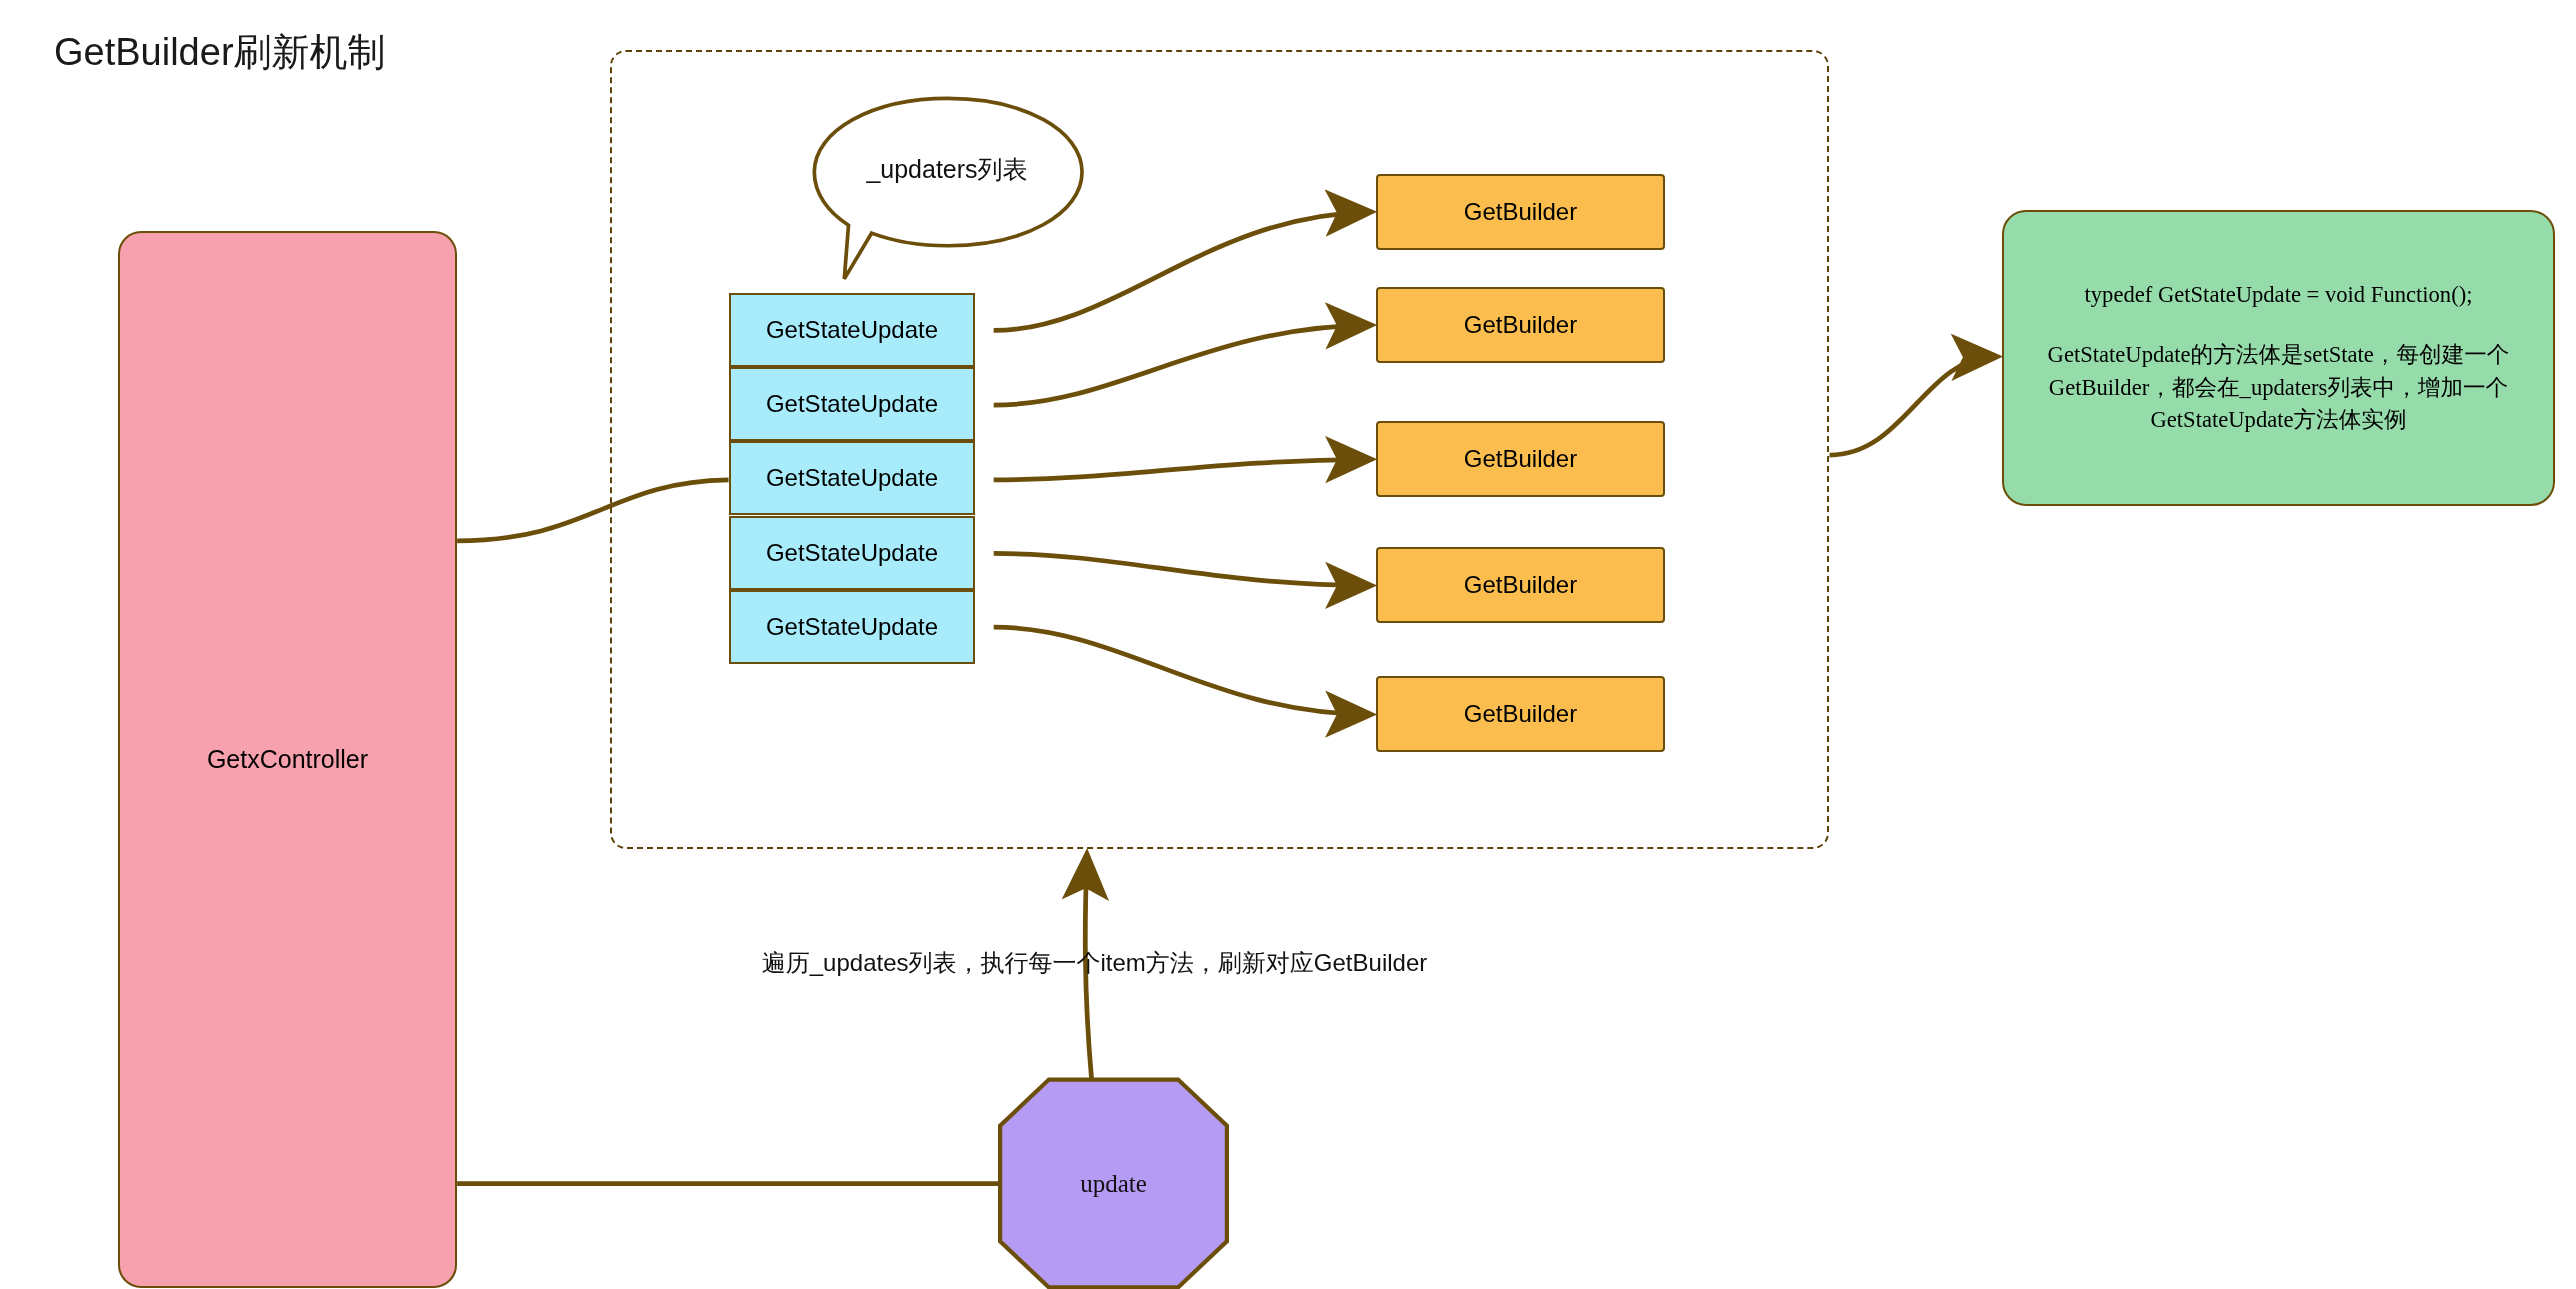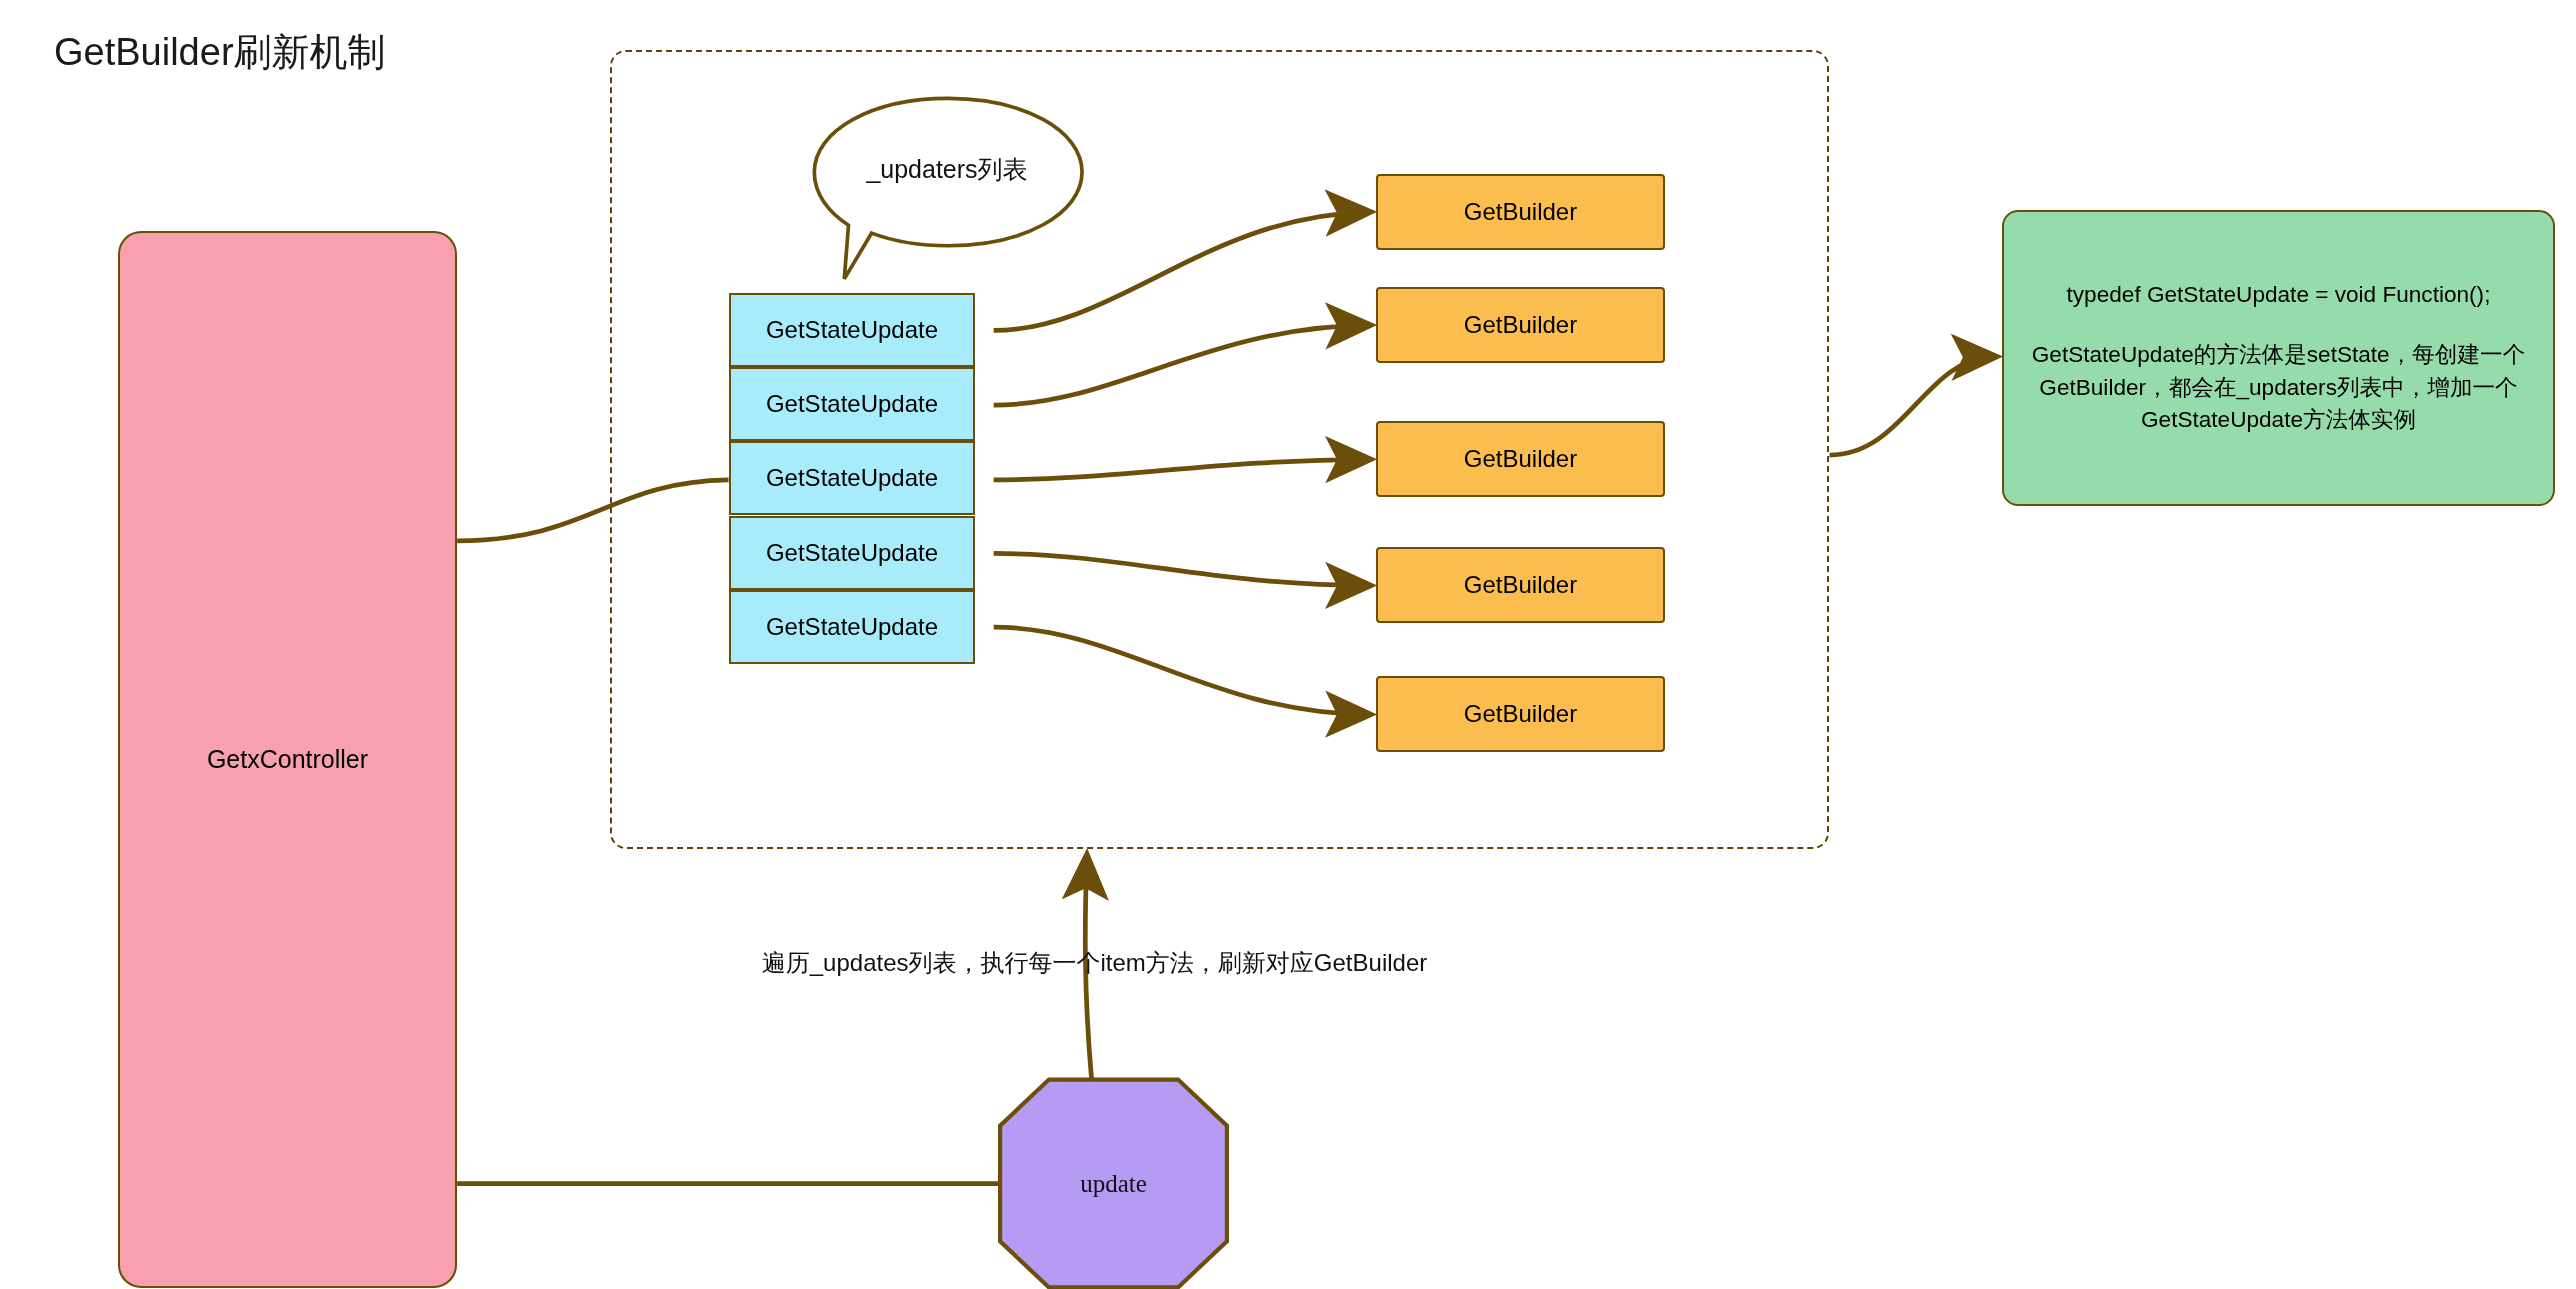--- a/index.html
+++ b/index.html
@@ -111,24 +111,25 @@
   .builder.b3 { top: 547px; }
   .builder.b4 { top: 676px; }
   
   #typedef-note {
     left: 2002px;
     top: 210px;
     width: 553px;
     height: 296px;
     background: #96dcab;
     border: 2.6px solid #6b4e09;
-    border-radius: 16px;
+    border-radius: 24px;
     flex-direction: column;
     padding: 0 18px;
     font-size: 22.6px;
+    font-family: Liberation Serif, serif;
   }
   #typedef-note .line1 {
     margin-bottom: 27px;
     white-space: nowrap;
   }
   #typedef-note .line2 {
     line-height: 1.45;
   }
   #update-octagon-shape {
     position: absolute;

